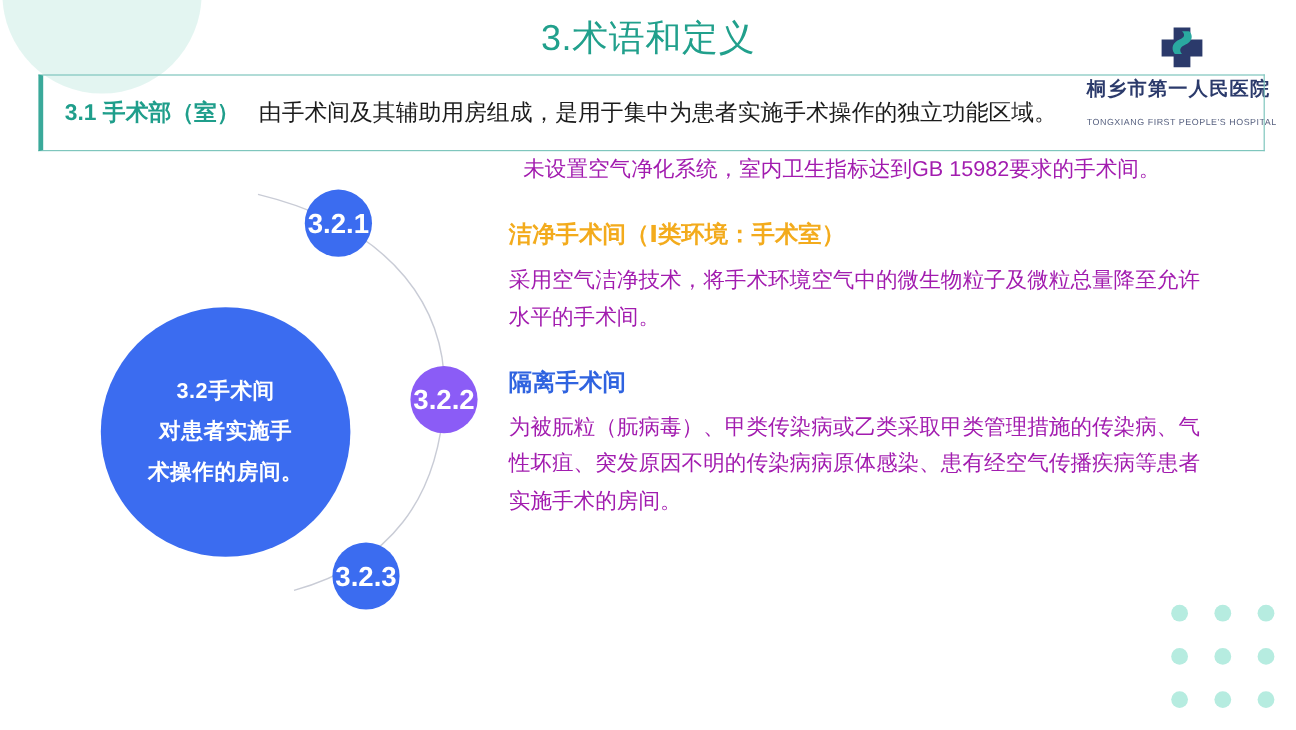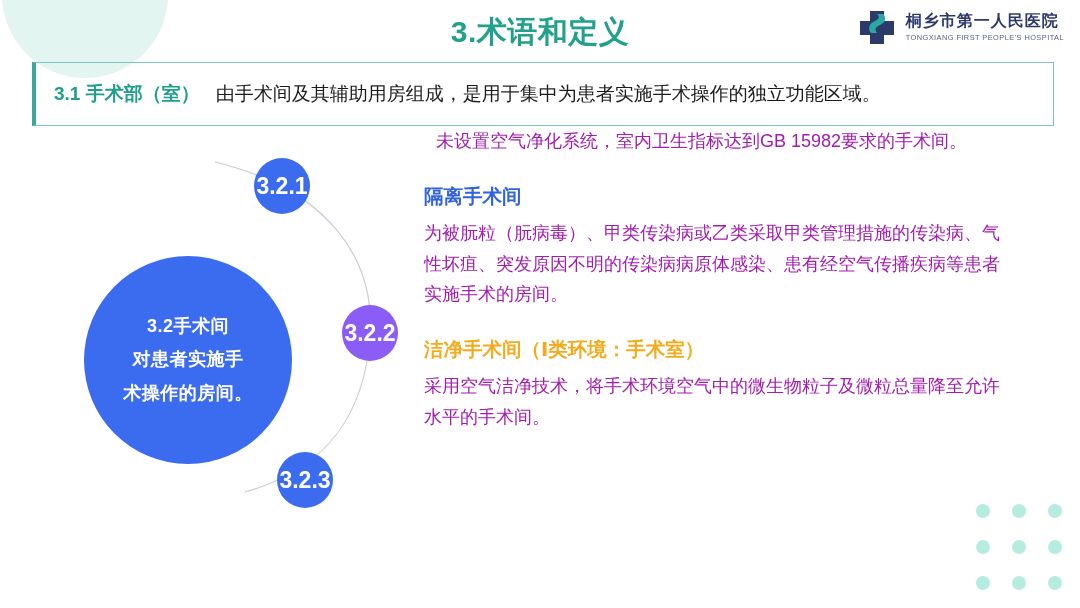--- a/index.html
+++ b/index.html
@@ -44,46 +44,47 @@
   }
 
   
   .page-title {
     position: absolute;
     left: 0;
     right: 0;
     top: 12px;
     text-align: center;
     font-size: 30px;
-    font-weight: bold;
+    font-weight: normal;
     color: #21a08c;
     letter-spacing: .5px;
   }
 
   .logo {
     position: absolute;
     right: 16px;
-    top: 8px;
+    top: 20px;
     display: flex;
     align-items: center;
     gap: 9px;
+    flex-direction: column;
   }
   .logo-mark { width: 40px; height: 38px; display:block; }
   .logo-text { display: flex; flex-direction: column; line-height: 1.05; }
   .logo-cn {
     font-size: 16px;
     font-weight: bold;
     color: #2b3a6b;
     letter-spacing: 1px;
   }
   .logo-en {
     font-size: 7.4px;
     color: #56607f;
     letter-spacing: .45px;
-    margin-top: 4px;
+    margin-top: 14px;
   }
 
   
   .def-box {
     position: absolute;
     left: 32px;
     top: 62px;
     right: 26px;
     height: 64px;
     box-sizing: border-box;
@@ -224,22 +225,22 @@
   <div class="node node-3">3.2.3</div>
 </div>
 
 <div class="content">
 
   <div class="block">
     <div class="block-body indent">未设置空气净化系统，室内卫生指标达到GB 15982要求的手术间。</div>
   </div>
 
   <div class="block">
+    <div class="block-heading h-orange">洁净手术间（Ⅰ类环境：手术室）</div>
+    <div class="block-body">采用空气洁净技术，将手术环境空气中的微生物粒子及微粒总量降至允许水平的手术间。</div>
+  </div>
+
+  <div class="block">
     <div class="block-heading h-blue">隔离手术间</div>
     <div class="block-body">为被朊粒（朊病毒）、甲类传染病或乙类采取甲类管理措施的传染病、气性坏疽、突发原因不明的传染病病原体感染、患有经空气传播疾病等患者实施手术的房间。</div>
   </div>
 
-  <div class="block">
-    <div class="block-heading h-orange">洁净手术间（Ⅰ类环境：手术室）</div>
-    <div class="block-body">采用空气洁净技术，将手术环境空气中的微生物粒子及微粒总量降至允许水平的手术间。</div>
-  </div>
-
 </div>
 
 </body></html>

